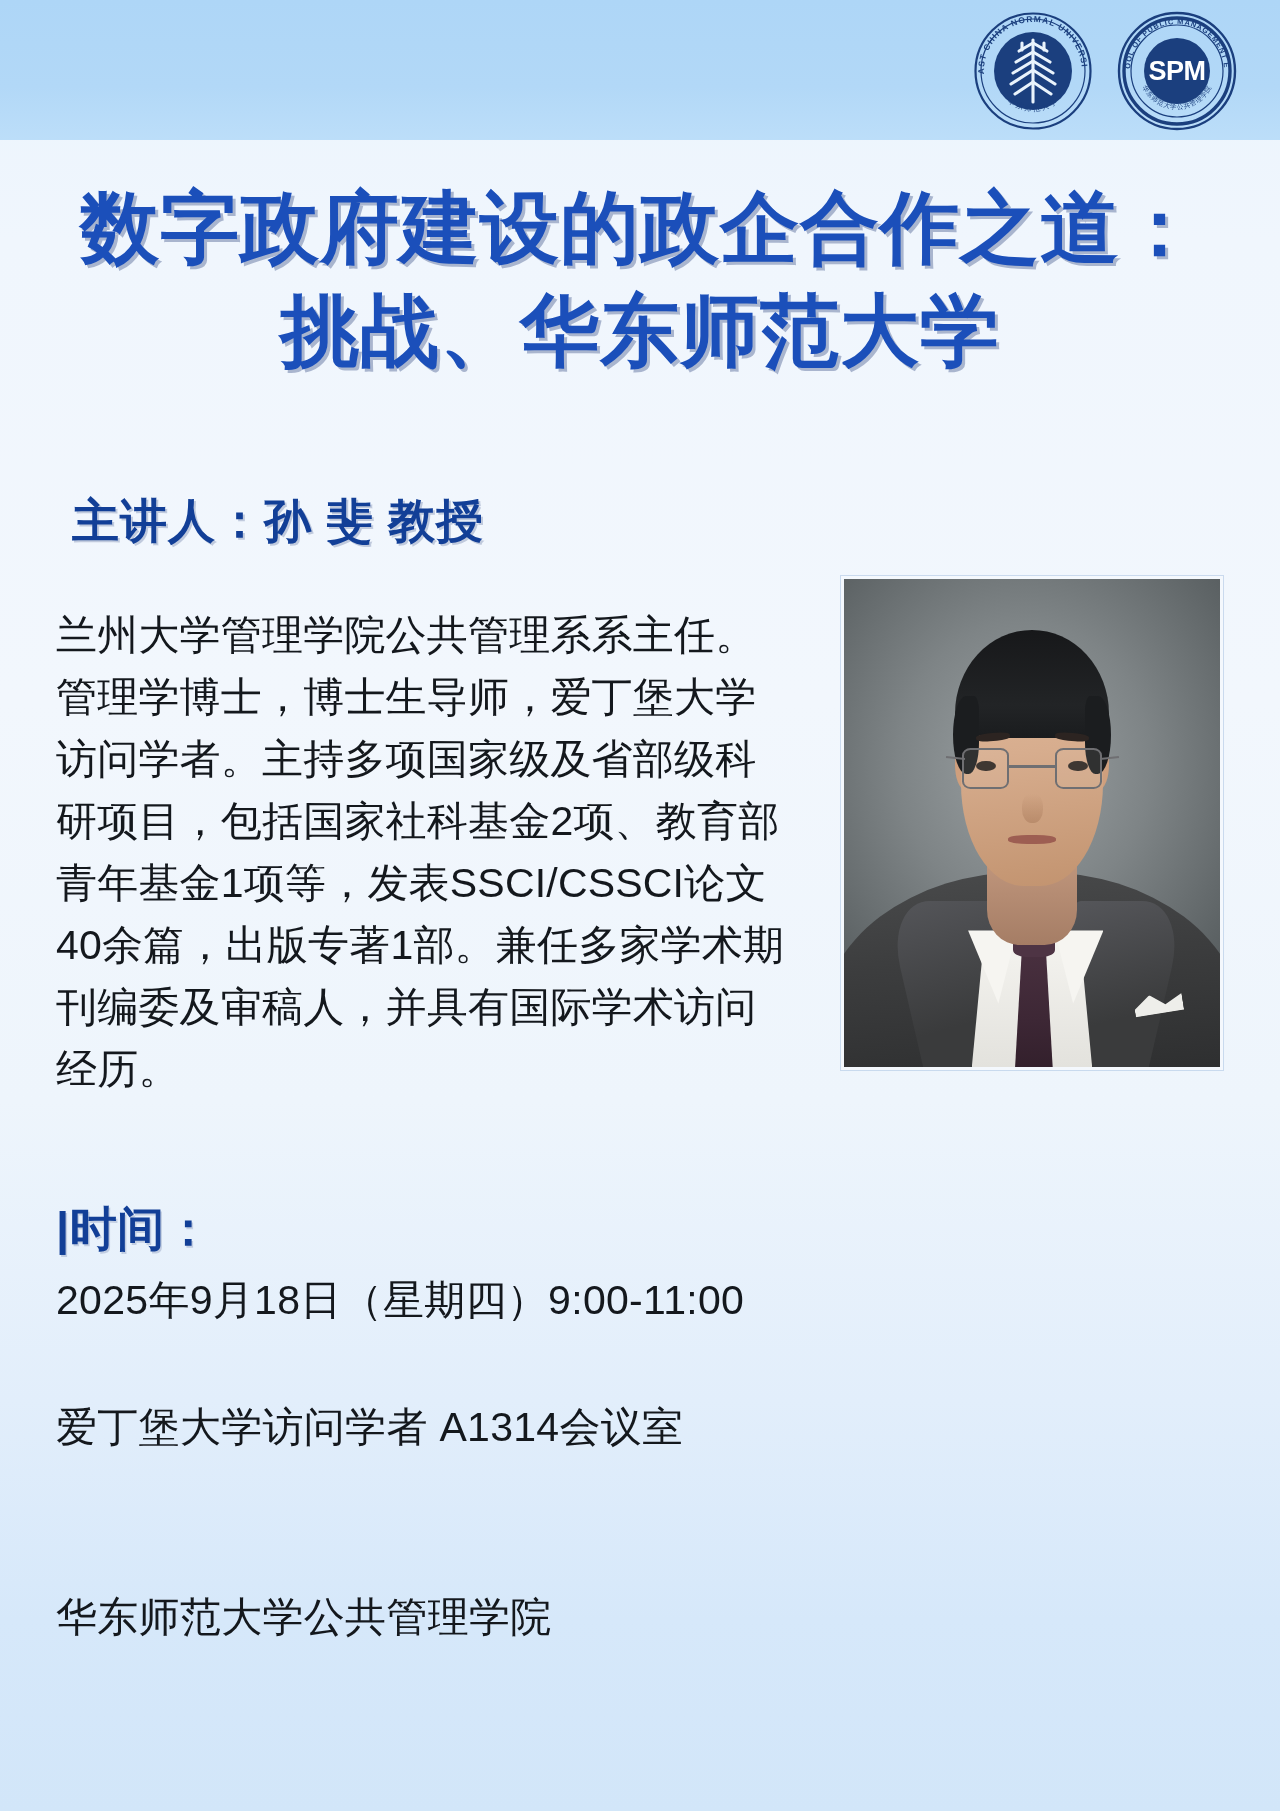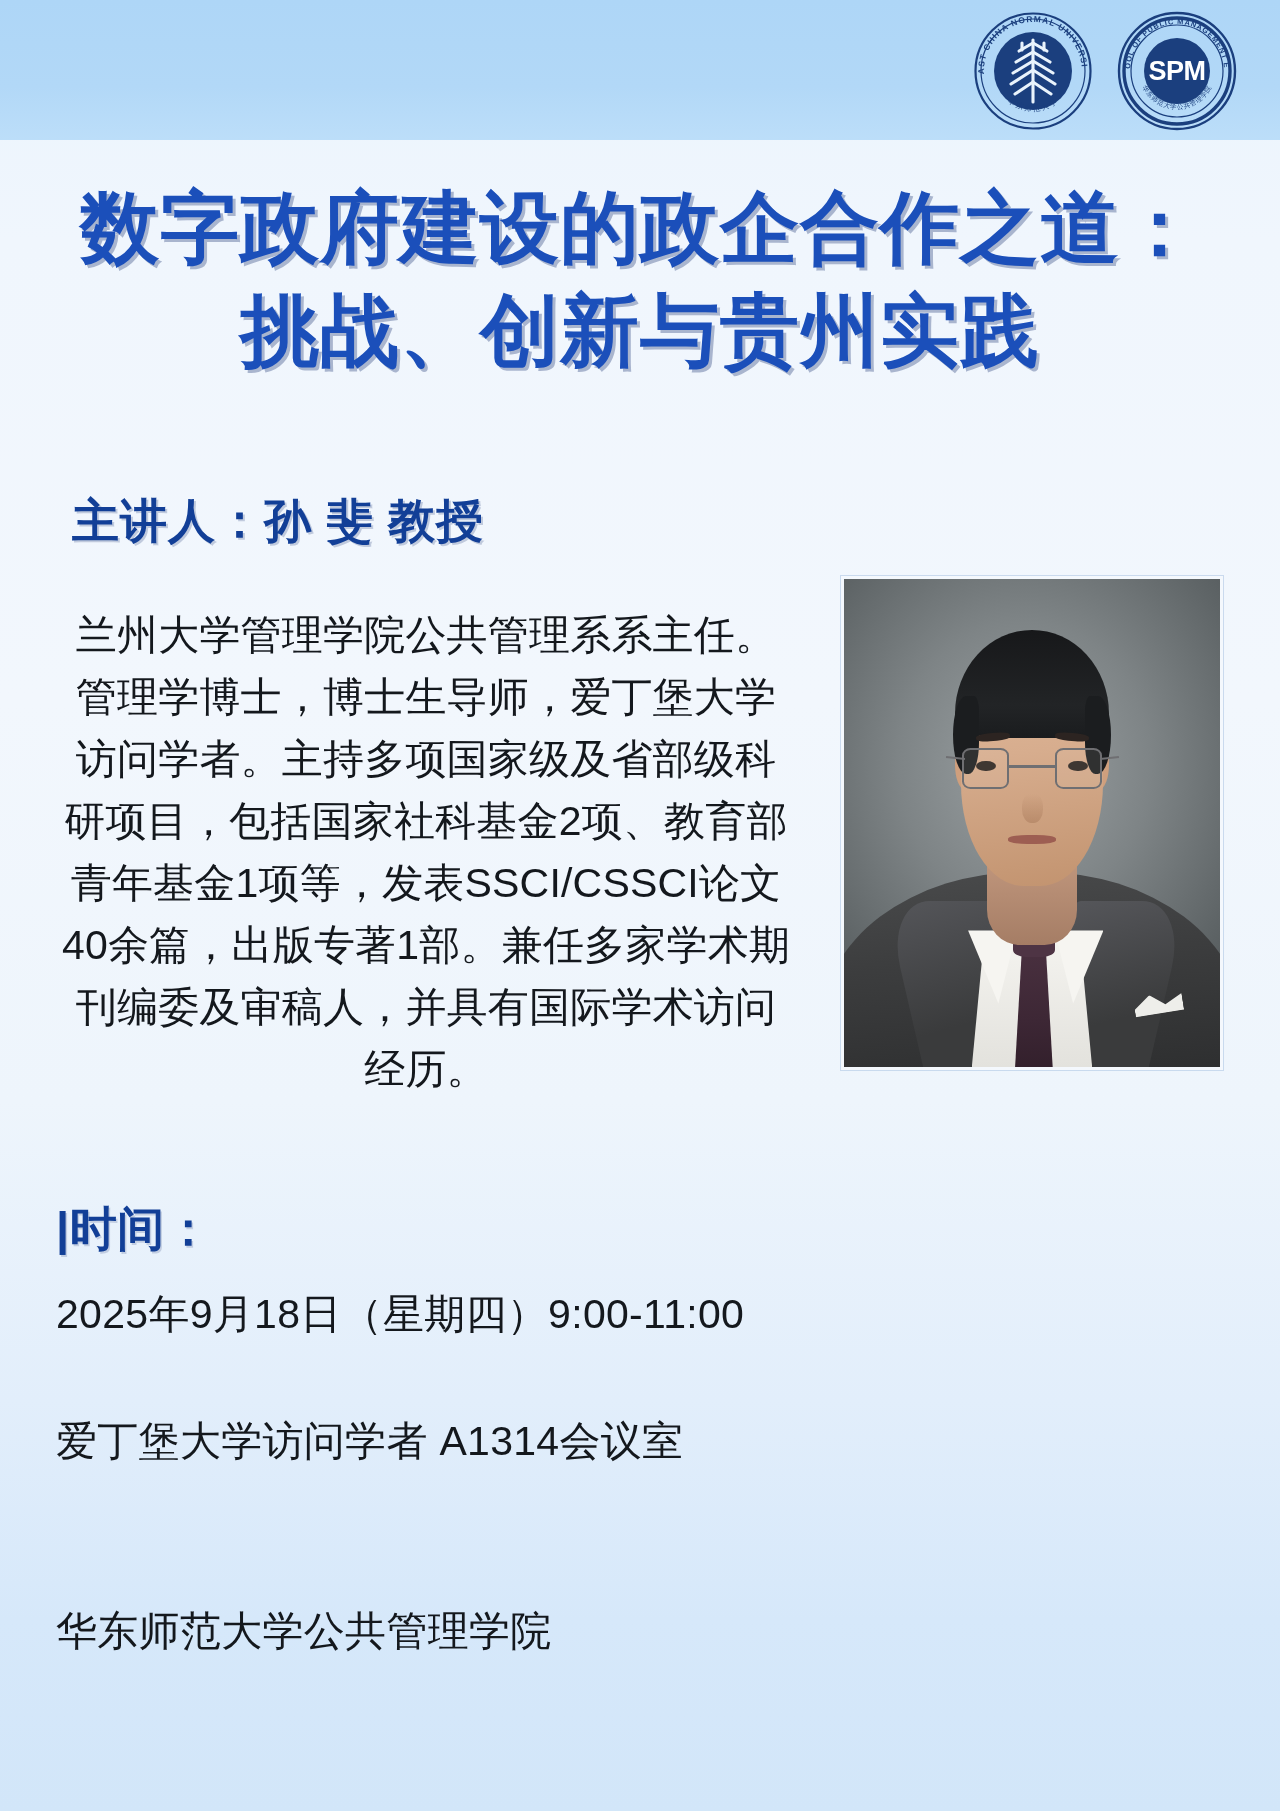--- a/index.html
+++ b/index.html
@@ -92,21 +92,21 @@
   
   .bio {
     position: absolute;
     top: 604px;
     left: 56px;
     width: 740px;
     font-size: 41px;
     line-height: 62px;
     color: #14181d;
     letter-spacing: 0.2px;
-    text-align: center;
+    text-align: left;
   }
 
   
   .portrait-frame {
     position: absolute;
     top: 576px;
     left: 841px;
     width: 382px;
     height: 494px;
     background: #f4f8fd;
@@ -251,21 +251,21 @@
   }
   .detail-label {
     font-size: 47px;
     font-weight: bold;
     color: #123f97;
     letter-spacing: 0.5px;
     text-shadow: 1.5px 1.5px 0 rgba(20,45,110,0.18);
     white-space: nowrap;
   }
   .detail-value {
-    margin-top: 26px;
+    margin-top: 12px;
     font-size: 41px;
     color: #14181d;
     letter-spacing: 0.3px;
     white-space: nowrap;
   }
 
   .d-time  { top: 1198px; }
   .d-place { top: 1388px; }
   .d-host  { top: 1578px; }
 </style>
@@ -323,21 +323,21 @@
         </text>
         <text font-family="Liberation Sans, sans-serif" font-size="6.6" fill="#1b3f7e" letter-spacing="0.6">
           <textPath href="#spmArcBot" startOffset="50%" text-anchor="middle">华东师范大学公共管理学院</textPath>
         </text>
       </svg>
     </div>
   </div>
 
   <div class="title-wrap">
     <div class="title-line">数字政府建设的政企合作之道：</div>
-    <div class="title-line">挑战、创新与贵州实践</div>
+    <div class="title-line">挑战、华东师范大学</div>
   </div>
 
   <div class="speaker-heading">主讲人：孙 斐 教授</div>
 
   <div class="bio">兰州大学管理学院公共管理系系主任。管理学博士，博士生导师，爱丁堡大学访问学者。主持多项国家级及省部级科研项目，包括国家社科基金2项、教育部青年基金1项等，发表SSCI/CSSCI论文40余篇，出版专著1部。兼任多家学术期刊编委及审稿人，并具有国际学术访问经历。</div>
 
   <div class="portrait-frame">
     <div class="portrait">
       <div class="p-suit"></div>
       <div class="p-suit-l"></div>

